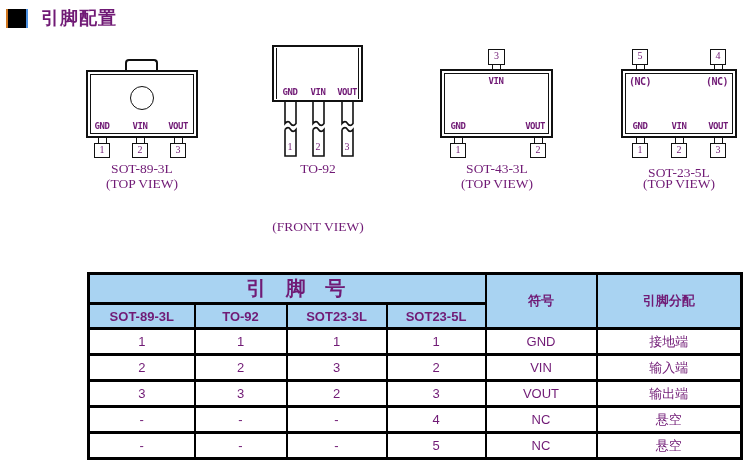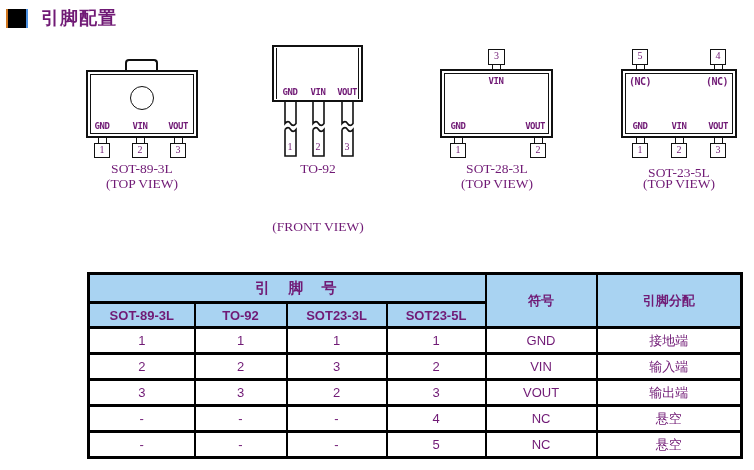--- a/index.html
+++ b/index.html
@@ -35,21 +35,21 @@
   .cap { position:absolute; transform:translateX(-50%); font-family:"Liberation Serif", serif;
          font-size:13.5px; white-space:nowrap; }
 
   .pin-table { position:absolute; border-collapse:collapse; table-layout:fixed;
                border:3px solid #000; background:#fff; }
   .pin-table th, .pin-table td { border:2px solid #000; border-top-width:3px; border-bottom-width:3px;
                text-align:center; vertical-align:middle; padding:0; }
   .pin-table th { background:#a9d3f2; font-weight:700; font-size:13px;
                font-family:"Liberation Sans", sans-serif; }
   .h1 th { height:26px; }
-  .h1 th.group { letter-spacing:7px; font-size:15px;padding-left:24px; }
+  .h1 th.group { letter-spacing:7px; font-size:20px;padding-left:24px; }
   .h2 th { height:22px; }
   .pin-table tbody td { height:23px; font-size:13px; font-family:"Liberation Sans", sans-serif; }
   .pin-table td.desc { font-family:Liberation Sans, sans-serif; }
 </style>
 </head>
 <body>
 
 <div class="page">
 
   <div class="sec-title" style="top:6px;">
@@ -110,21 +110,21 @@
     <div class="pkg-body" style="left:440px; top:69px; width:113px; height:69px;">
       <div class="pkg-inner"></div>
     </div>
     <span class="pin-label" style="left:496px; top:76px;">VIN</span>
     <span class="pin-label" style="left:458px; top:121px;">GND</span>
     <span class="pin-label" style="left:535px; top:121px;">VOUT</span>
     <div class="stub" style="left:453.5px; top:137px; height:6px;"></div>
     <div class="stub" style="left:533.5px; top:137px; height:6px;"></div>
     <div class="pin-box" style="left:450px; top:143px;">1</div>
     <div class="pin-box" style="left:530px; top:143px;">2</div>
-    <span class="cap" style="left:497px; top:161px;">SOT-28-3L</span>
+    <span class="cap" style="left:497px; top:161px;">SOT-43-3L</span>
     <span class="cap" style="left:497px; top:176px;">(TOP VIEW)</span>
   </div>
 
   <div>
     <div class="pin-box" style="left:632px; top:49px; height:16px;">5</div>
     <div class="pin-box" style="left:710px; top:49px; height:16px;">4</div>
     <div class="stub" style="left:635.5px; top:64px; height:6px;"></div>
     <div class="stub" style="left:713.5px; top:64px; height:6px;"></div>
     <div class="pkg-body" style="left:621px; top:69px; width:116px; height:69px;">
       <div class="pkg-inner"></div>

